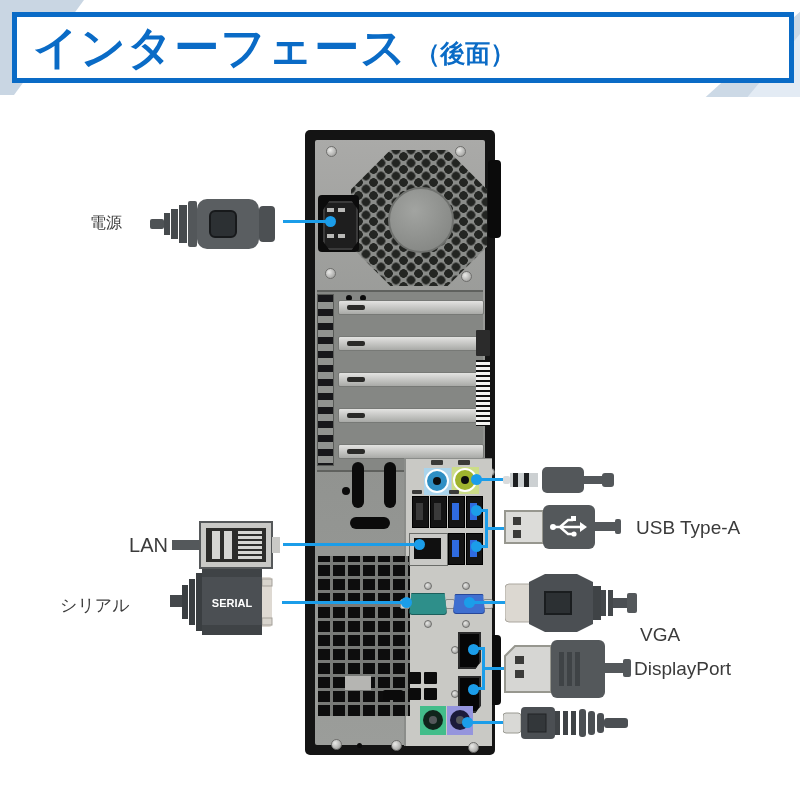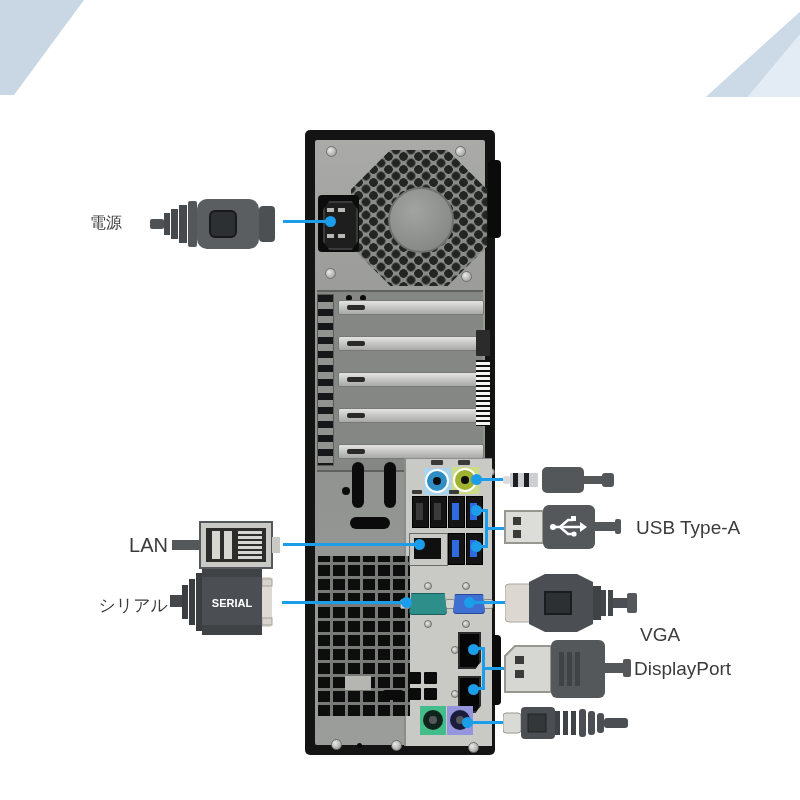--- a/index.html
+++ b/index.html
@@ -84,20 +84,24 @@
 </style>
 </head>
 <body>
 
 <div class="stage">
 
   <div class="deco-tl"></div>
   <div class="deco-tr1"></div>
   <div class="deco-tr2"></div>
 
+  <div class="header-box">
+    <span class="title">インターフェース</span>
+    <span class="subtitle">（後面）</span>
+  </div>
 
   <div class="pc">
     <div class="panel"></div>
     <div class="bump" style="left:183px;top:30px;width:13px;height:78px;"></div>
     <div class="bump" style="left:183px;top:505px;width:13px;height:70px;"></div>
     <div class="screw sm" style="left:182px;top:338px;"></div>
 
     <div class="screw" style="left:21px;top:16px;"></div>
     <div class="screw" style="left:150px;top:16px;"></div>
     <div class="screw" style="left:20px;top:138px;"></div>
@@ -272,21 +276,21 @@
     <rect x="52" y="12" width="8" height="28" fill="#d6d6d3"></rect>
     <rect x="66" y="12" width="24" height="3" fill="#d6d6d3"></rect>
     <rect x="66" y="17" width="24" height="3" fill="#d6d6d3"></rect>
     <rect x="66" y="22" width="24" height="3" fill="#d6d6d3"></rect>
     <rect x="66" y="27" width="24" height="3" fill="#d6d6d3"></rect>
     <rect x="66" y="32" width="24" height="3" fill="#d6d6d3"></rect>
     <rect x="66" y="37" width="24" height="3" fill="#d6d6d3"></rect>
     <rect x="100" y="18" width="8" height="16" fill="#c9c9c6"></rect>
   </svg>
 
-  <div class="lbl jp" style="left:60px;top:594px;width:108px;text-align:right;font-size:17px;">シリアル</div>
+  <div class="lbl jp" style="left:60px;top:594px;width:108px;font-size:17px;">シリアル</div>
   <svg class="conn" style="left:170px;top:567px;" width="110" height="70">
     <rect x="50" y="10" width="52" height="50" rx="3" fill="#ded9d2"></rect>
     <rect x="92" y="12" width="10" height="7" fill="#d8d4cd" stroke="#a5a19a"></rect>
     <rect x="92" y="51" width="10" height="7" fill="#d8d4cd" stroke="#a5a19a"></rect>
     <rect x="0" y="28" width="12" height="12" fill="#44484b"></rect>
     <rect x="12" y="18" width="6" height="34" fill="#3a3e41"></rect>
     <rect x="19" y="12" width="6" height="46" fill="#3a3e41"></rect>
     <rect x="26" y="6" width="6" height="58" fill="#3a3e41"></rect>
     <rect x="32" y="2" width="60" height="66" rx="3" fill="#4b4f53"></rect>
     <rect x="32" y="2" width="60" height="8" fill="#3f4346"></rect>

